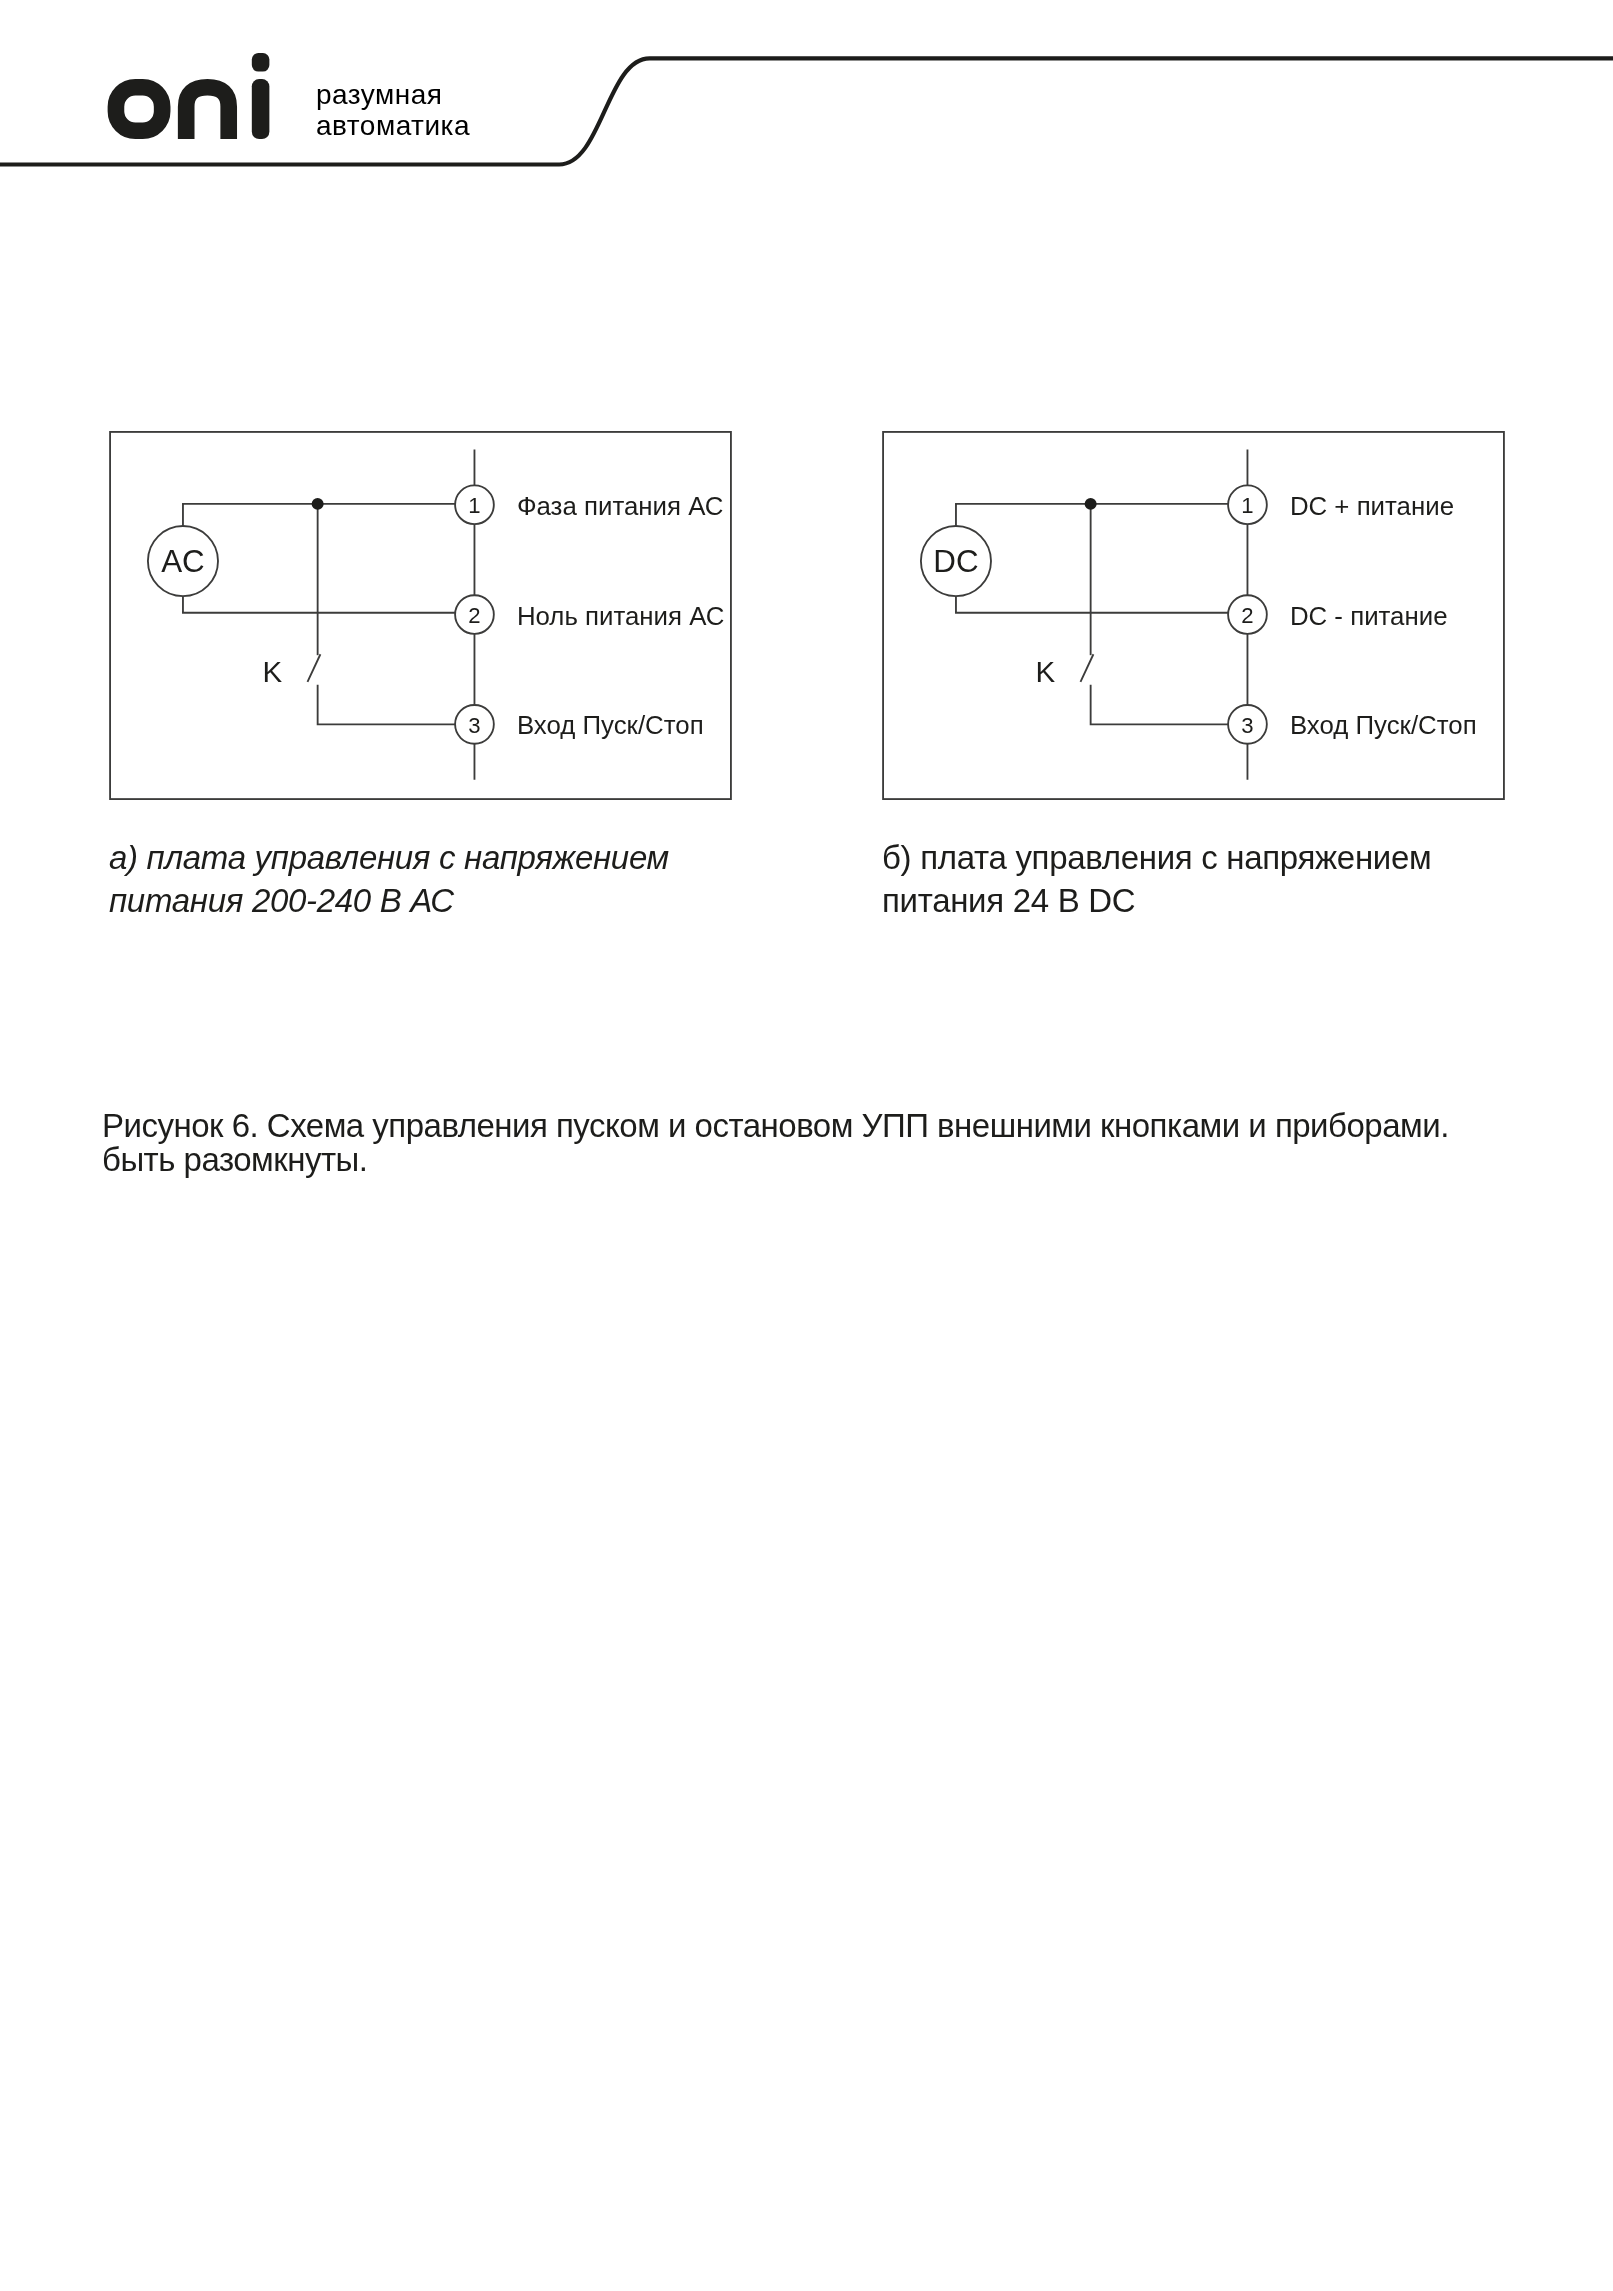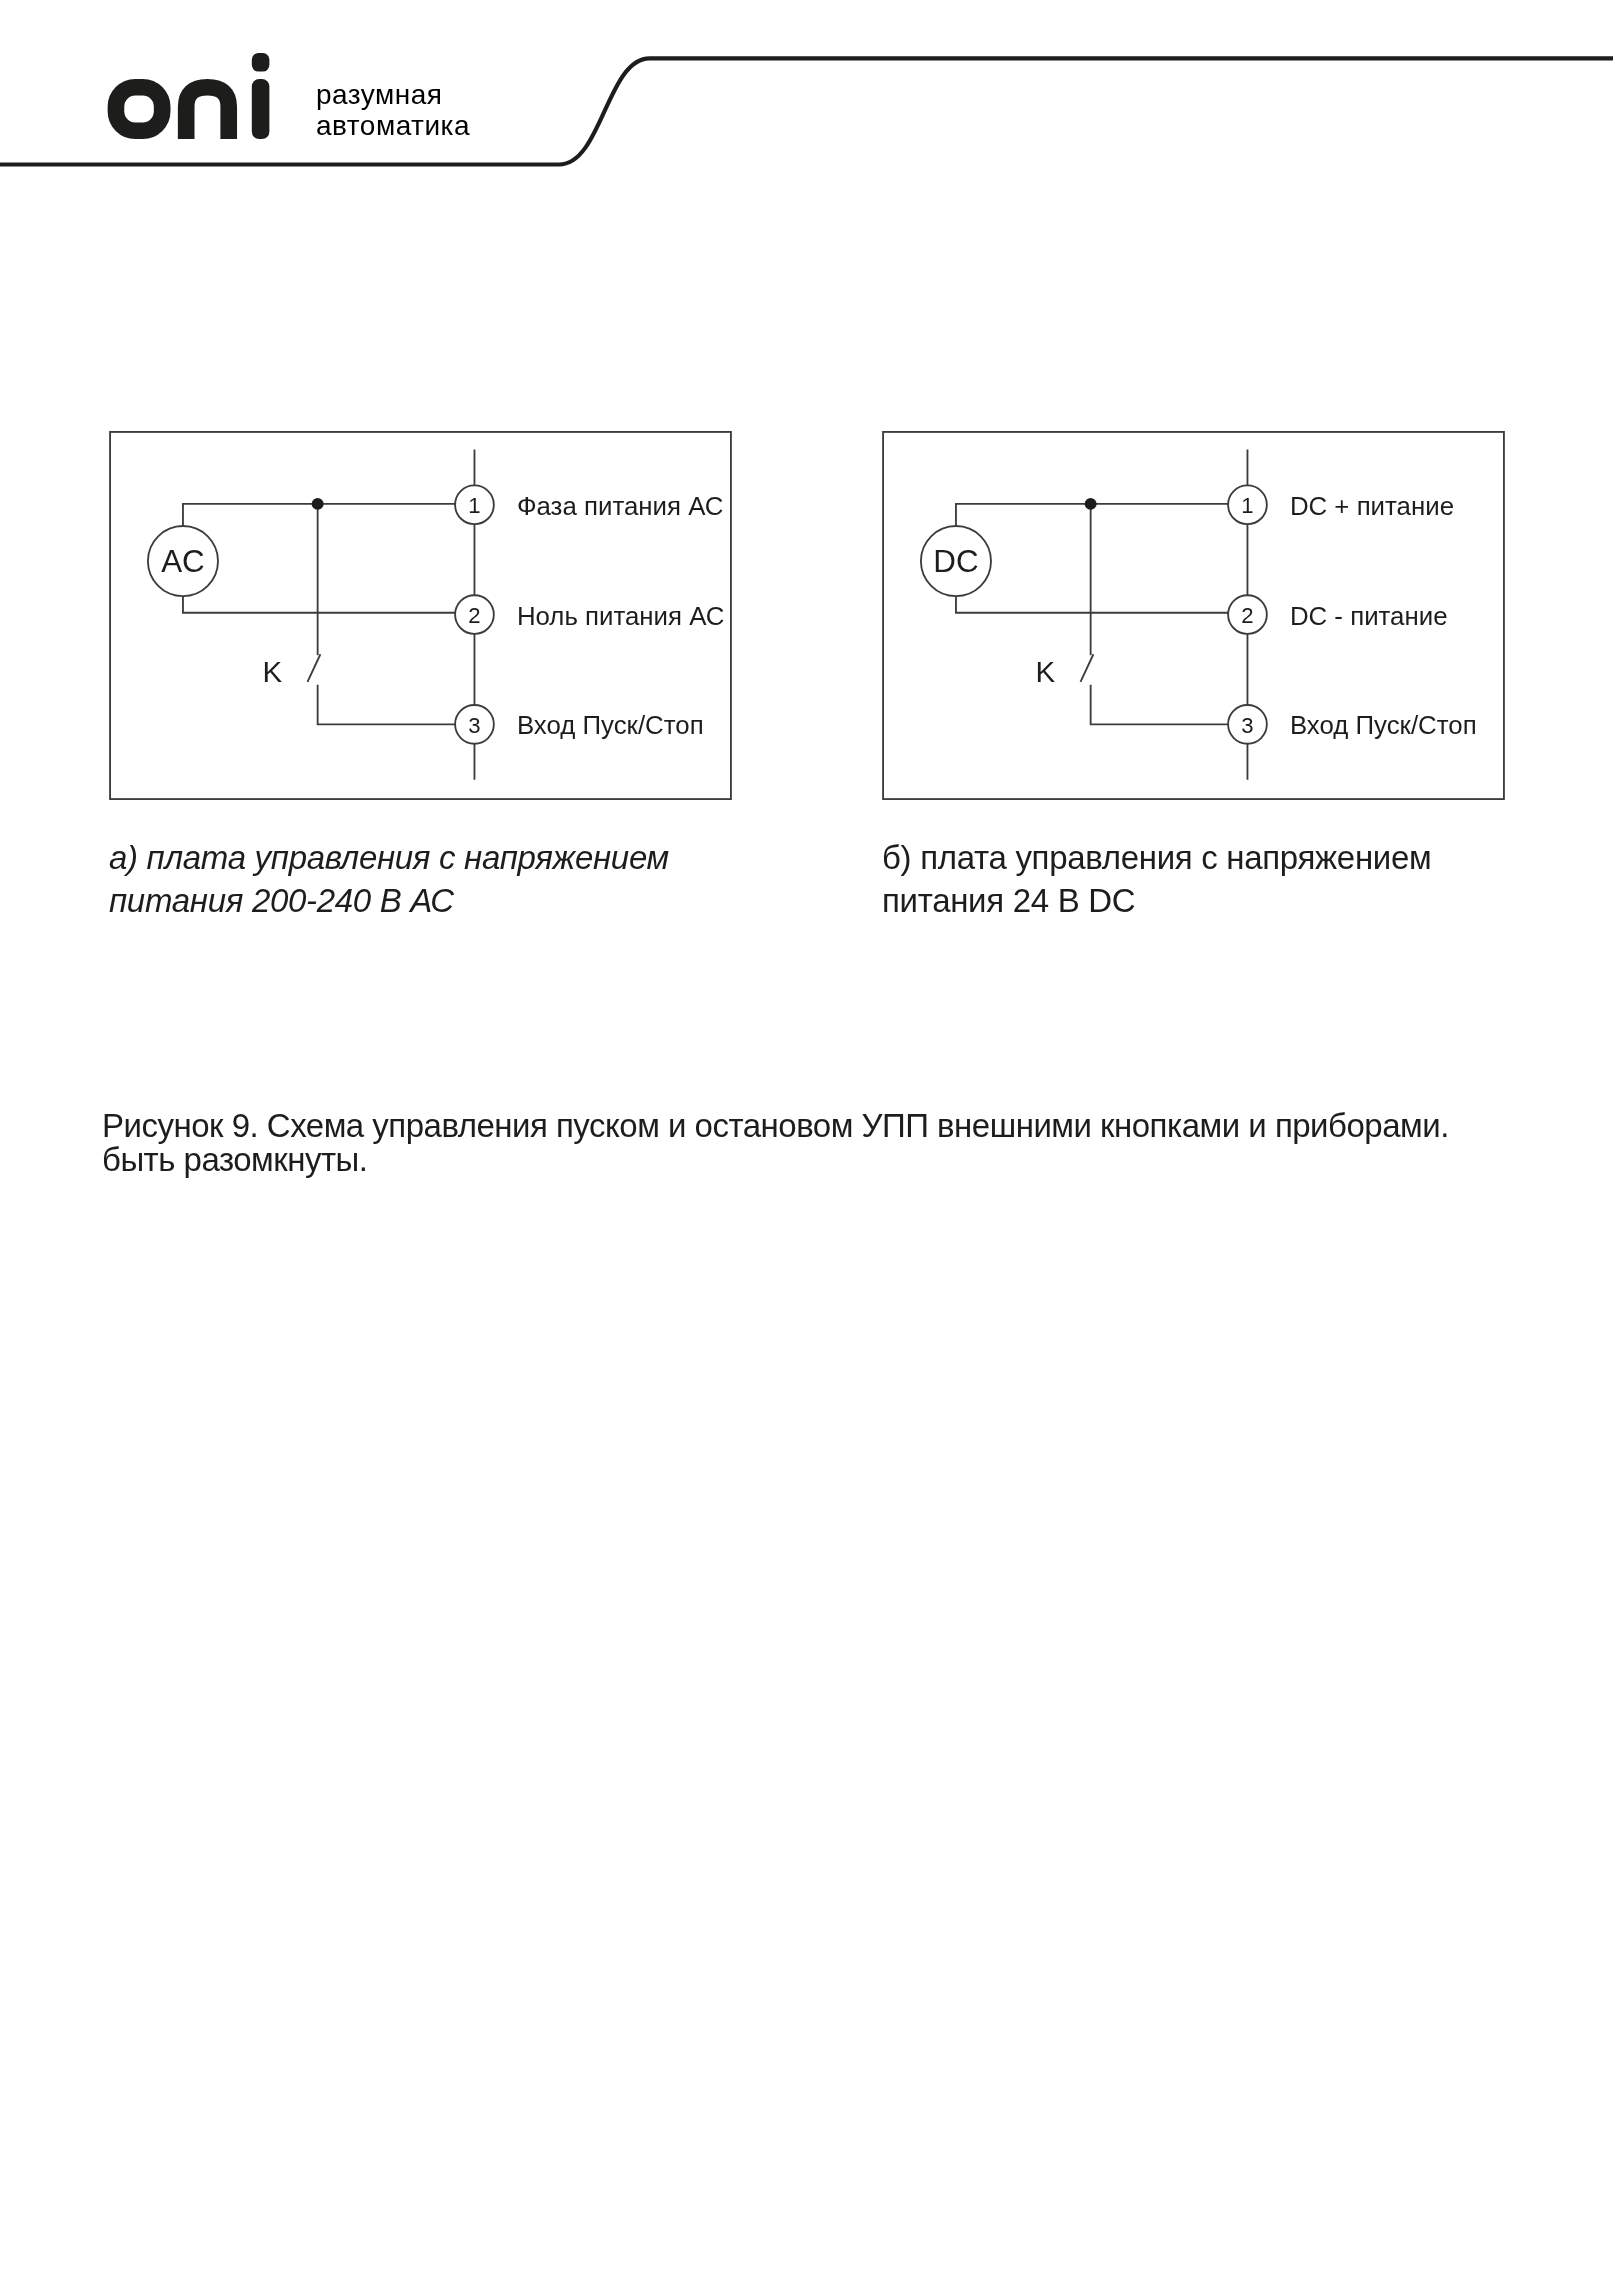--- a/index.html
+++ b/index.html
@@ -115,16 +115,16 @@
 <div class="caption ac">
   <div>а) плата управления с напряжением</div>
   <div>питания 200-240 В АС</div>
 </div>
 <div class="caption dc">
   <div>б) плата управления с напряжением</div>
   <div>питания 24 В DC</div>
 </div>
 
 <div id="figure-text">
-  <div>Рисунок 9. Схема управления пуском и остановом УПП внешними кнопками и приборами.</div>
+  <div>Рисунок 6. Схема управления пуском и остановом УПП внешними кнопками и приборами.</div>
   <div>быть разомкнуты.</div>
 </div>
 
 
 </body></html>

